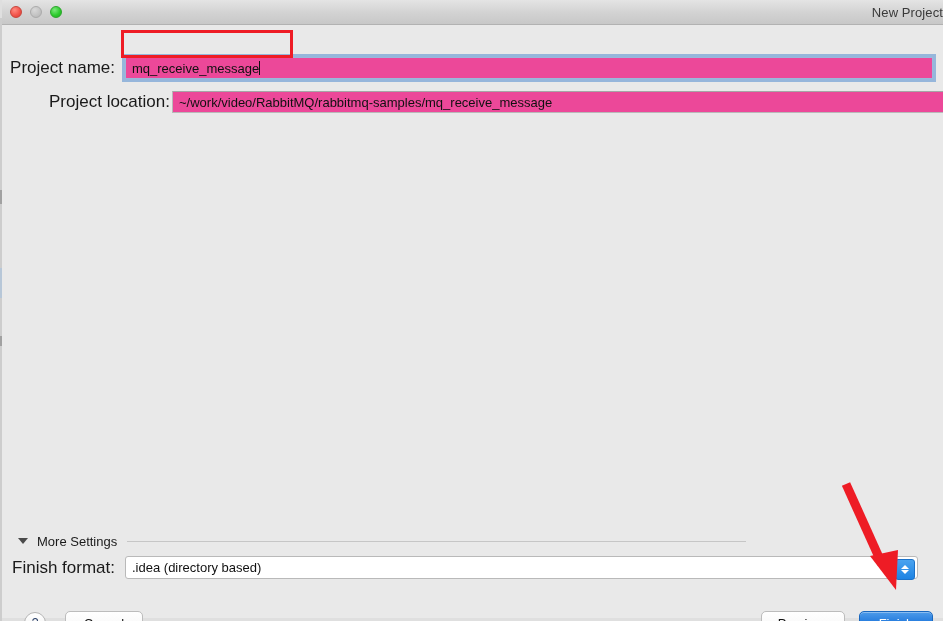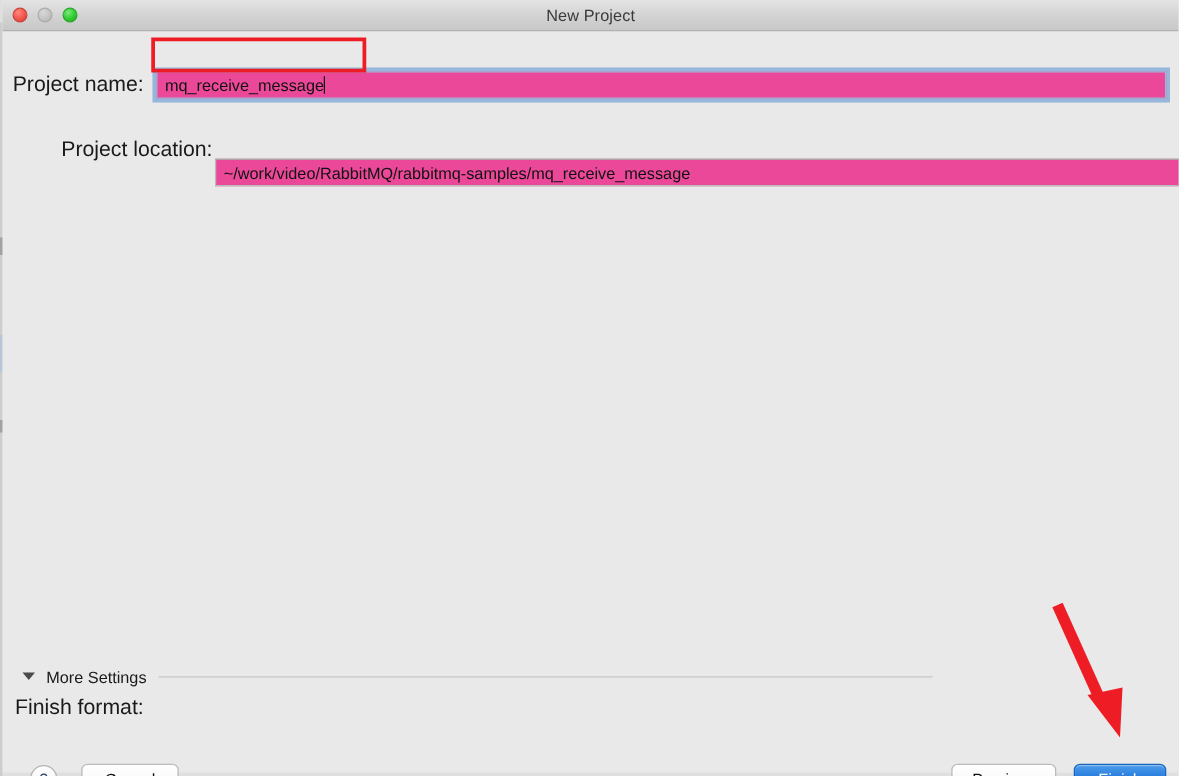--- a/index.html
+++ b/index.html
@@ -93,21 +93,21 @@
 
   
   .titlebar {
     position: relative;
     height: 24px;
     min-height: 24px;
     background: linear-gradient(180deg, #e4e4e4 0%, #d2d2d2 55%, #c8c8c8 100%);
     border-bottom: 1px solid #b2b2b2;
     display: flex;
     align-items: center;
-    justify-content: center;
+    justify-content: flex-end;
   }
   .traffic {
     position: absolute;
     left: 8px;
     top: 0;
     bottom: 0;
     display: flex;
     align-items: center;
     gap: 8px;
   }
@@ -170,21 +170,21 @@
     display: flex;
     align-items: center;
     height: 22px;
     position: relative;
   }
   .focus-ring {
     box-shadow: 0 0 0 3px rgba(122,164,214,0.75);
     border-color: #9bb8da;
   }
   .tf-name { width: 808px; }
-  .tf-loc  { width: 772px; margin-top: 36px; }
+  .tf-loc  { width: 772px; }
 
   .caret {
     display: inline-block;
     width: 1px;
     height: 14px;
     background: #111;
     margin-left: 0px;
   }
 
   .ellipsis-btn {
@@ -413,20 +413,27 @@
       </div>
 
       <div class="more-settings">
         <span class="disclosure"></span>
         <span class="ms-label">More Settings</span>
         <span class="ms-rule"></span>
       </div>
 
       <div class="row-format">
         <div class="field-label lbl-w">Finish format:</div>
+        <div class="combo">
+          <span>.idea (directory based)</span>
+          <span class="stepper">
+            <span class="chev chev-up"></span>
+            <span class="chev chev-down"></span>
+          </span>
+        </div>
       </div>
 
       <div class="footer">
         <div class="help-btn">
           <span>?</span>
         </div>
         <div class="btn btn-std btn-cancel">
           <span>Cancel</span>
         </div>
         <div class="btn btn-std btn-prev">

